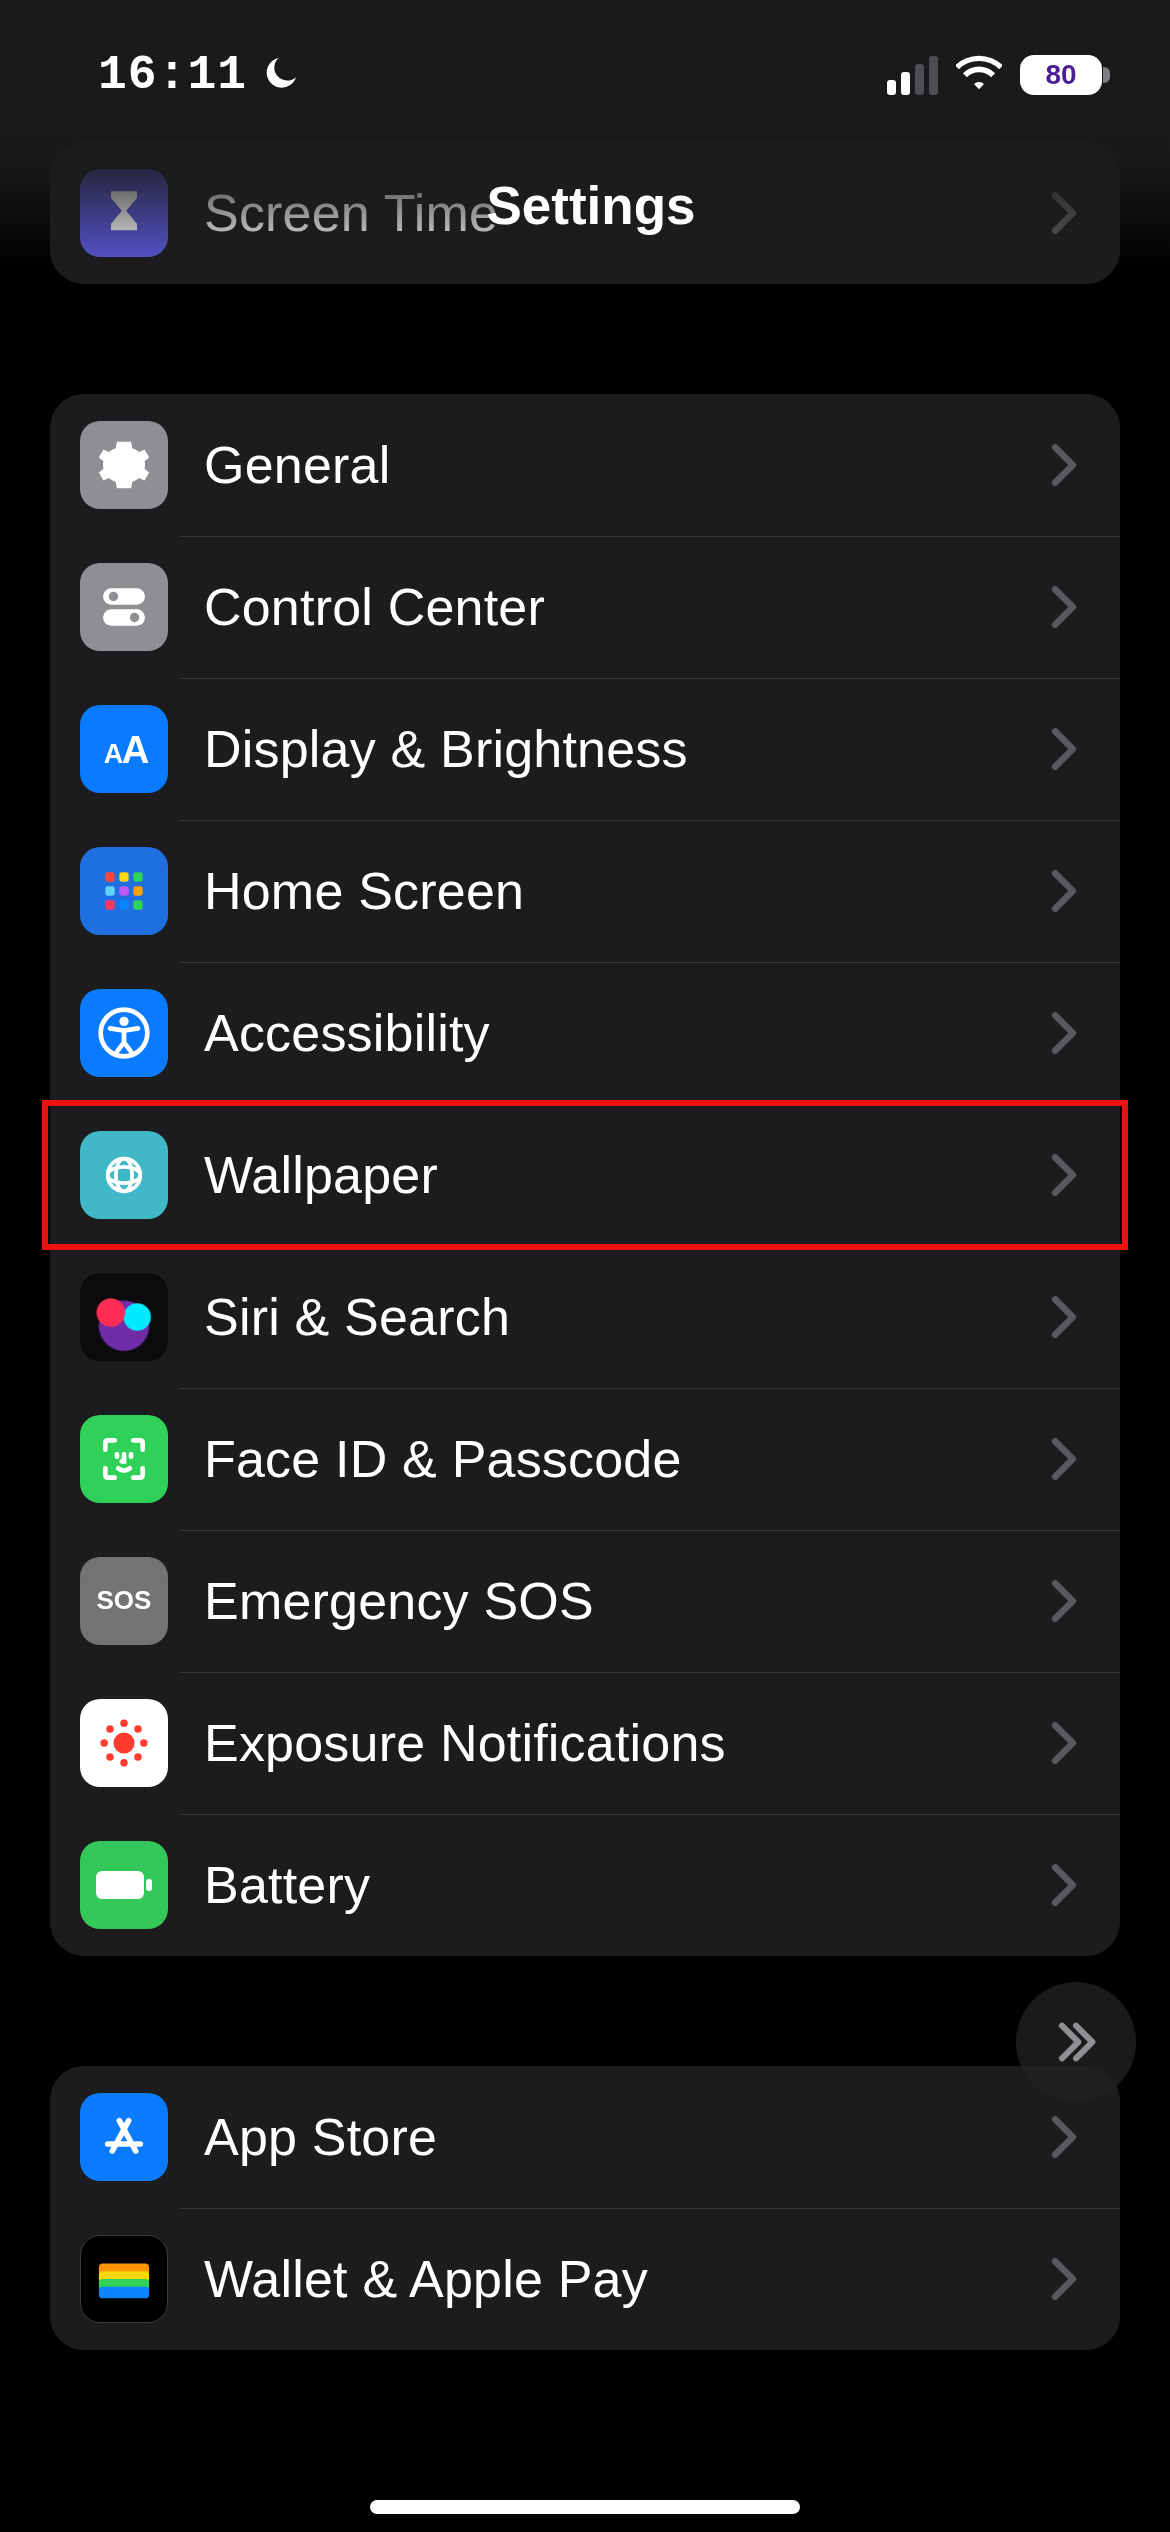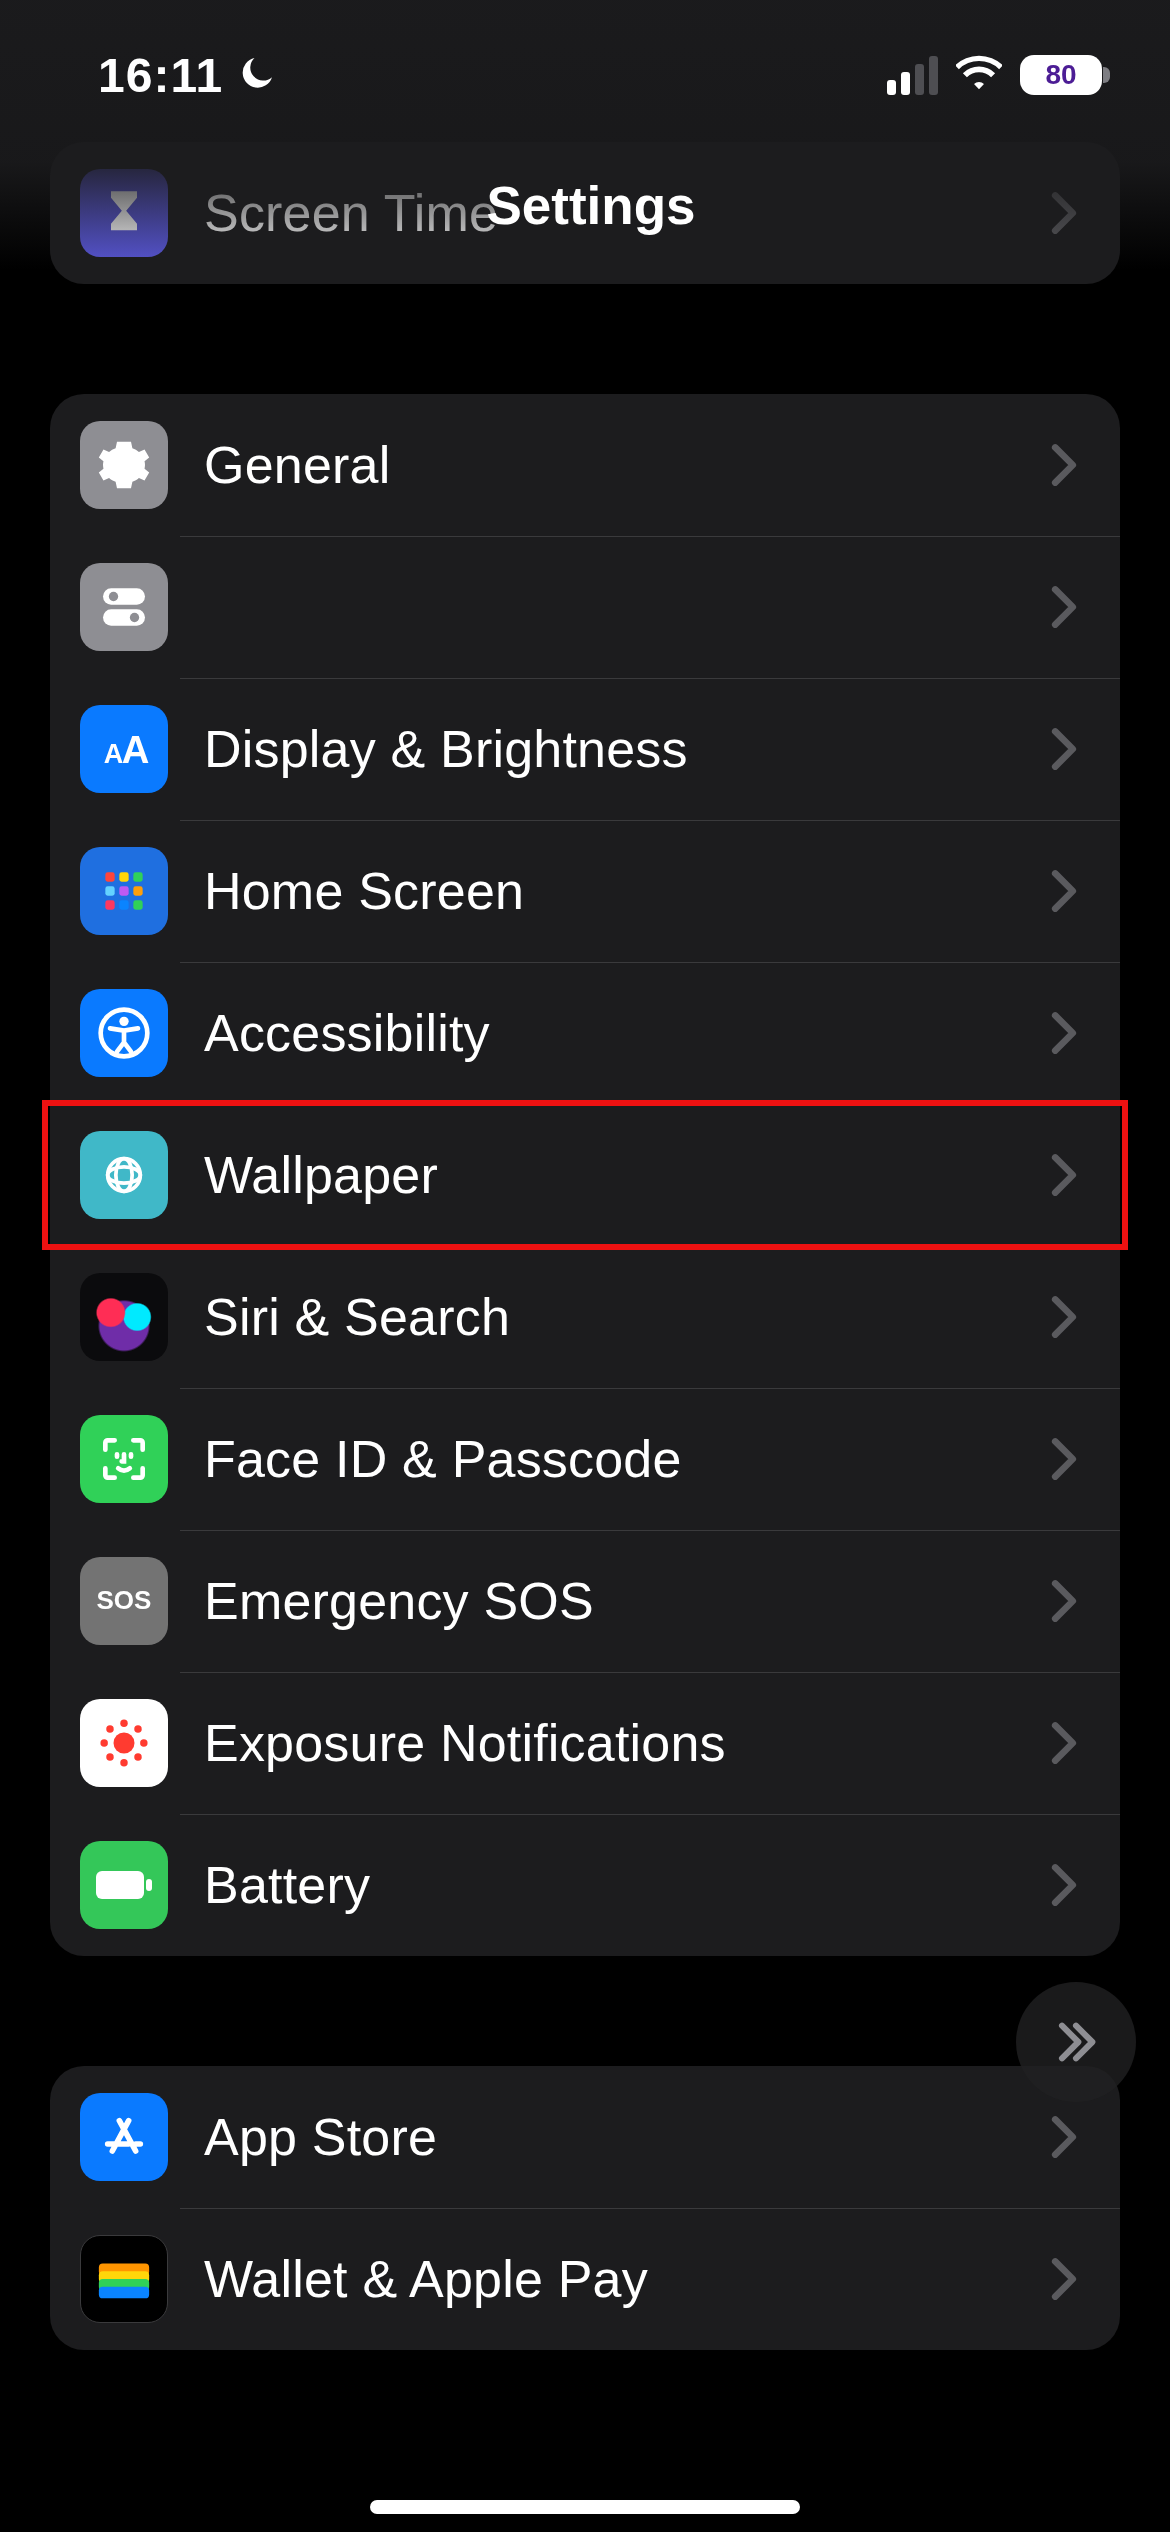--- a/index.html
+++ b/index.html
@@ -6,21 +6,21 @@
     html,body{ width:1170px; height:2532px; background:#000; color:#fff;
       font-family:-apple-system,"SF Pro Text","Helvetica Neue",Arial,sans-serif; }
     .screen{ width:1170px; height:2532px; position:relative; overflow:hidden; background:#000; }
 
     
     .topfade{ position:absolute; inset:0 0 auto 0; height:270px;
       background:linear-gradient(#1c1c1ef2,#1c1c1ee0 60%,#1c1c1e00); z-index:3; pointer-events:none;}
     .statusbar{ position:absolute; top:0; left:0; right:0; height:150px;
       display:flex; align-items:center; justify-content:space-between;
       padding:0 68px 0 98px; z-index:5;}
-    .sb-left{ display:flex; align-items:center; gap:14px;}
+    .sb-left{ display:flex; align-items:center; gap:14px;font-family:Liberation Mono, monospace;}
     .sb-time{ font-size:48px; font-weight:600; letter-spacing:1px;}
     .sb-right{ display:flex; align-items:center; gap:18px;}
     .navbar{ position:absolute; top:150px; left:12px; right:0; height:110px;
       display:flex; align-items:center; justify-content:center; z-index:5;}
     .nav-title{ font-size:53px; font-weight:600;}
 
     
     .scroller{ position:absolute; inset:0; overflow:hidden;}
     .content{ position:absolute; left:0; top:0; width:1170px;
       transform:translateY(142px);  }
@@ -110,20 +110,21 @@
 
         <div class="row">
           <span class="icon bg-gray">
             <svg width="56" height="56" viewBox="0 0 24 24">
               <rect x="3" y="4" width="18" height="7" rx="3.5" fill="#fff"></rect>
                 <circle cx="7.5" cy="7.5" r="2" fill="#8e8e93"></circle>
               <rect x="3" y="13" width="18" height="7" rx="3.5" fill="#fff"></rect>
                 <circle cx="16.5" cy="16.5" r="2" fill="#8e8e93"></circle>
             </svg>
           </span>
+          <span class="label">Control Center</span>
           <span class="chev">
             <svg width="28" height="44" viewBox="0 0 12 20">
                 <path fill="none" stroke="#5a5a5e" stroke-width="3" stroke-linecap="round" stroke-linejoin="round" d="M2 2l8 8-8 8"></path>
               </svg>
           </span>
         </div>
 
         <div class="row">
           <span class="icon bg-blue">
             <svg width="54" height="54" viewBox="0 0 24 24">

